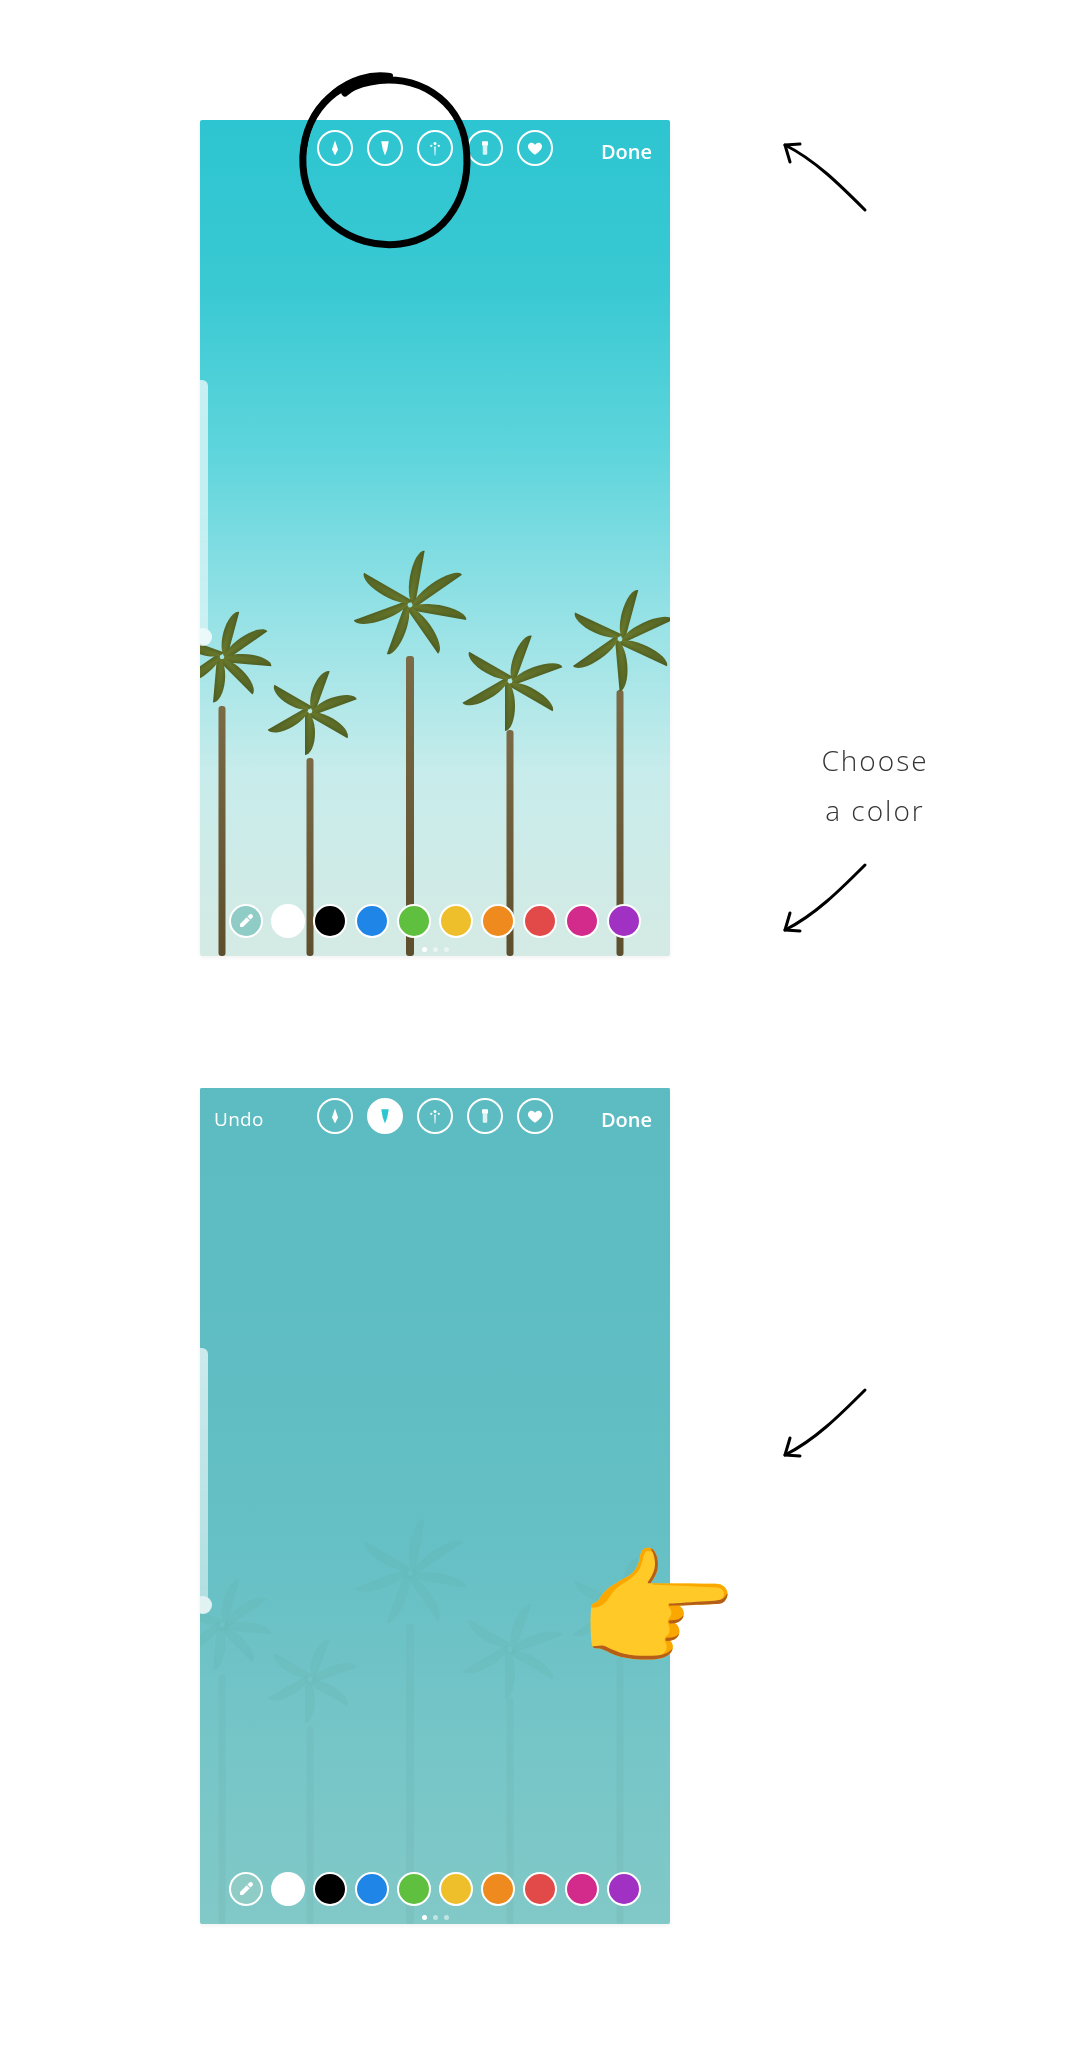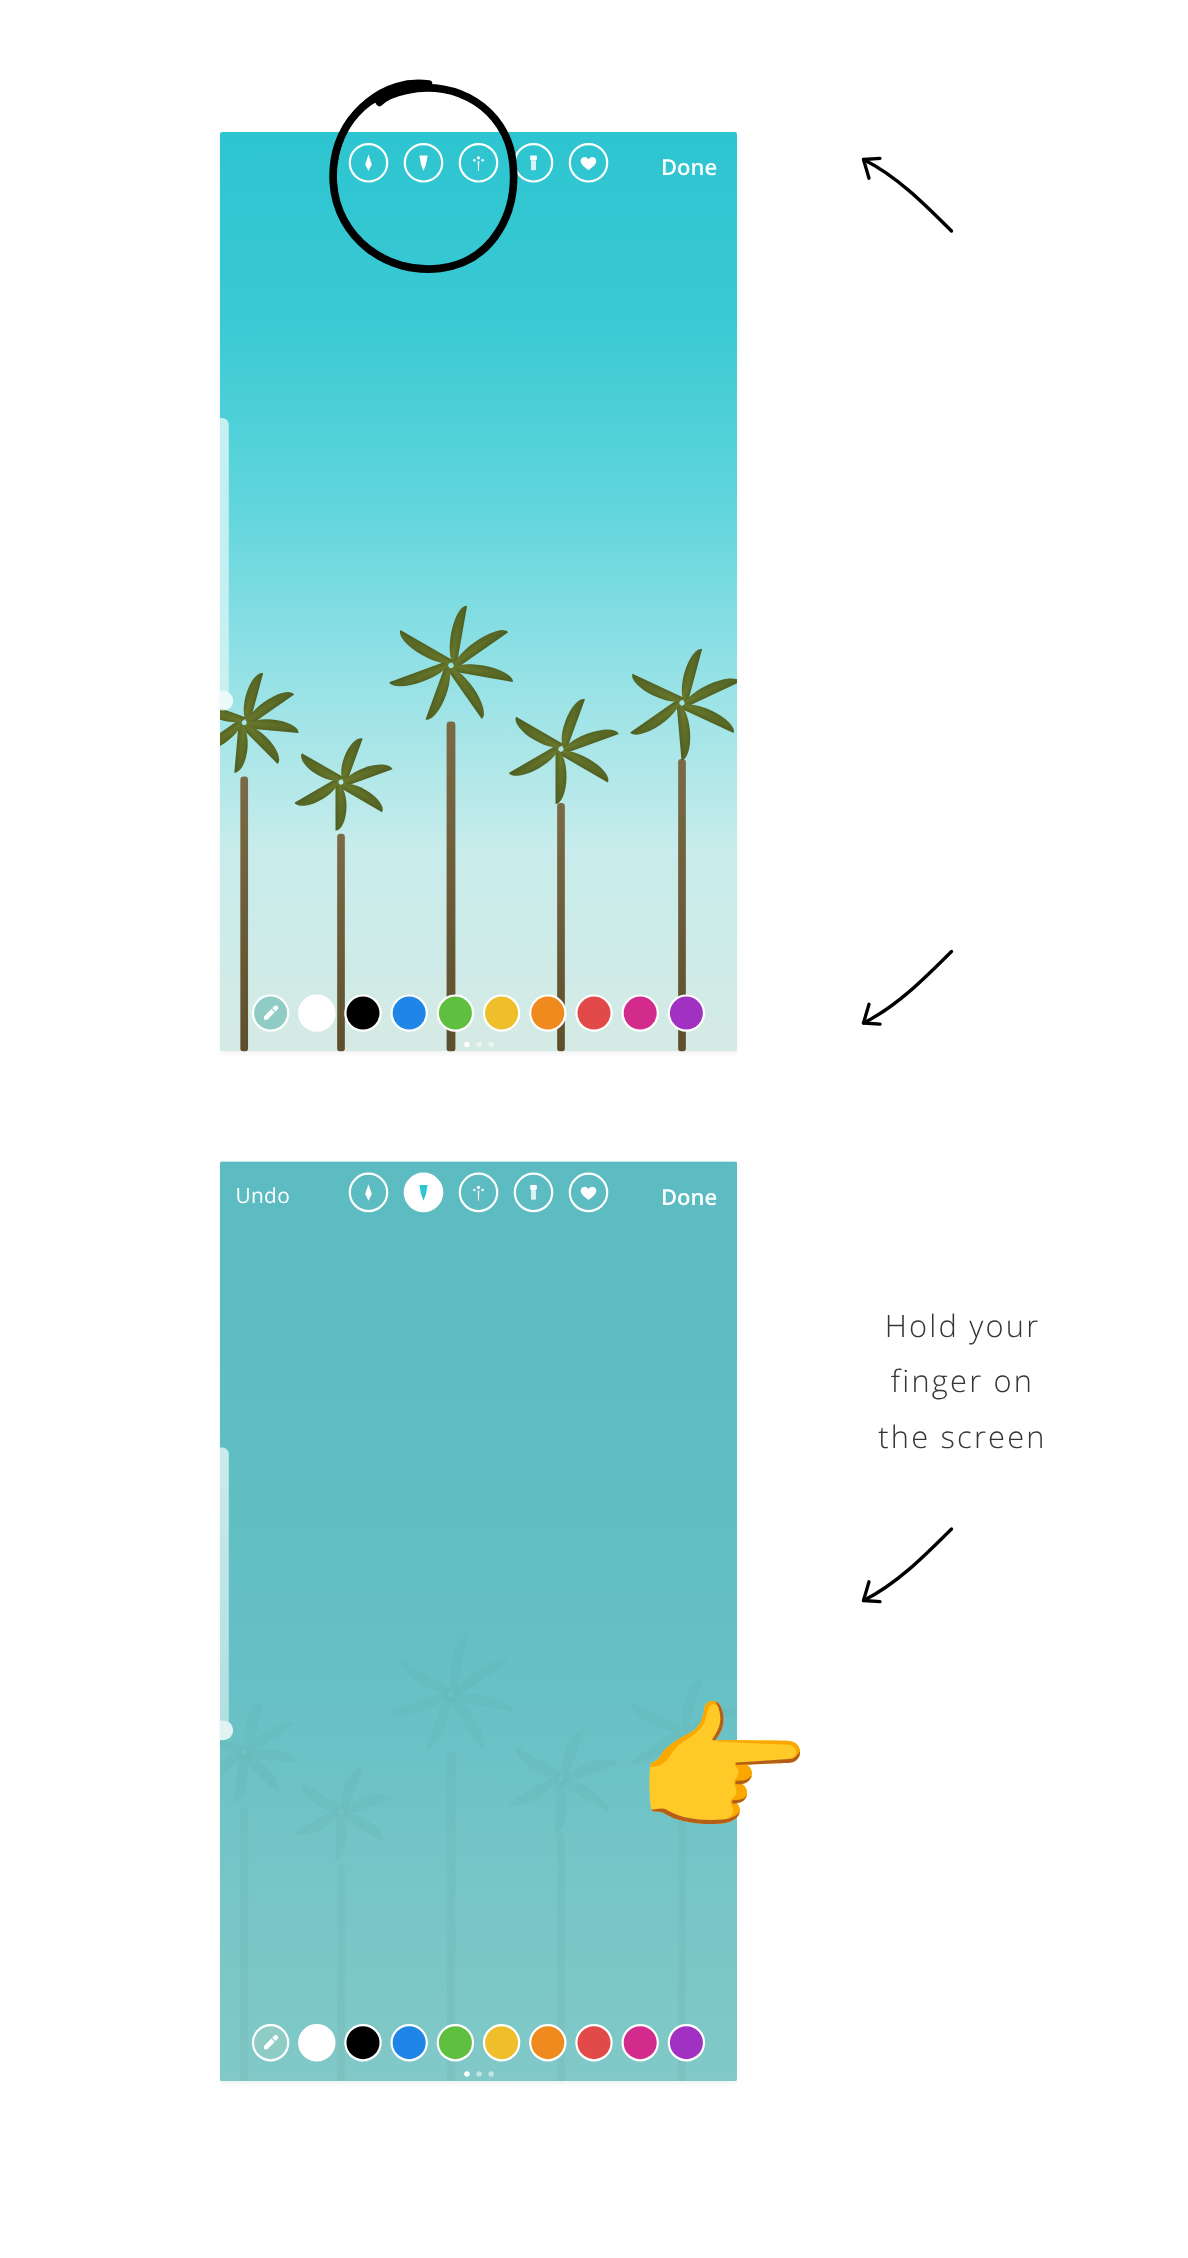--- a/index.html
+++ b/index.html
@@ -4,21 +4,21 @@
 <style>
   html,body{margin:0;padding:0;background:#fff;font-family:'Open Sans',system-ui,-apple-system,Segoe UI,Roboto,Helvetica,Arial,sans-serif;color:#222;width:1080px;height:2053px;}
   .canvas{position:relative;width:1080px;height:1451px;}
   
   .phone{
     position:absolute;left:200px;width:470px;height:836px;
     border-radius:2px;overflow:hidden;
     box-shadow:0 2px 4px rgba(0,0,0,0.05);
   }
   .phone.top{top:120px;}
-  .phone.bottom{top:1056px;}
+  .phone.bottom{top:1088px;}
   .sky{
     position:absolute;inset:0;
     background:linear-gradient(to bottom,
       #2dc5d1 0%,
       #39c9d3 20%,
       #5fd5dc 40%,
       #97e2e6 60%,
       #c7eceb 78%,
       #d5eae4 100%);
   }
@@ -251,20 +251,24 @@
   </div>
 
   <div class="arrow" style="top:130px;left:770px;">
     <svg width="110" height="90" viewBox="0 0 110 90">
       <path d="M95 80 C70 55 45 30 15 15" fill="none" stroke="#000" stroke-width="3" stroke-linecap="round"></path>
       <path d="M15 15 L30 14 M15 15 L20 32" fill="none" stroke="#000" stroke-width="3" stroke-linecap="round"></path>
     </svg>
   </div>
 
 
+  <div class="note note2">
+    <span>Choose</span><br>
+    <span>a color</span>
+  </div>
 
   <div class="arrow" style="top:855px;left:770px;">
     <svg width="110" height="90" viewBox="0 0 110 90">
       <path d="M95 10 C70 35 45 60 15 75" fill="none" stroke="#000" stroke-width="3" stroke-linecap="round"></path>
       <path d="M15 75 L30 76 M15 75 L20 58" fill="none" stroke="#000" stroke-width="3" stroke-linecap="round"></path>
     </svg>
   </div>
 
   <div class="phone bottom">
     <div class="sky"></div>
@@ -385,25 +389,20 @@
         <div class="swatch" style="background: rgb(211, 43, 140);"></div>
         <div class="swatch" style="background: rgb(161, 49, 195);"></div>
       </div>
     <div class="pagedots">
       <span class="on"></span>
         <span></span>
         <span></span>
     </div>
   </div>
 
-  <div class="note note3">
-    <span>Hold your</span><br>
-    <span>finger on</span><br>
-    <span>the screen</span>
-  </div>
 
   <div class="arrow" style="top:1380px;left:770px;">
     <svg width="110" height="90" viewBox="0 0 110 90">
       <path d="M95 10 C70 35 45 60 15 75" fill="none" stroke="#000" stroke-width="3" stroke-linecap="round"></path>
       <path d="M15 75 L30 76 M15 75 L20 58" fill="none" stroke="#000" stroke-width="3" stroke-linecap="round"></path>
     </svg>
   </div>
 
   <div class="hand">👈</div>
 

